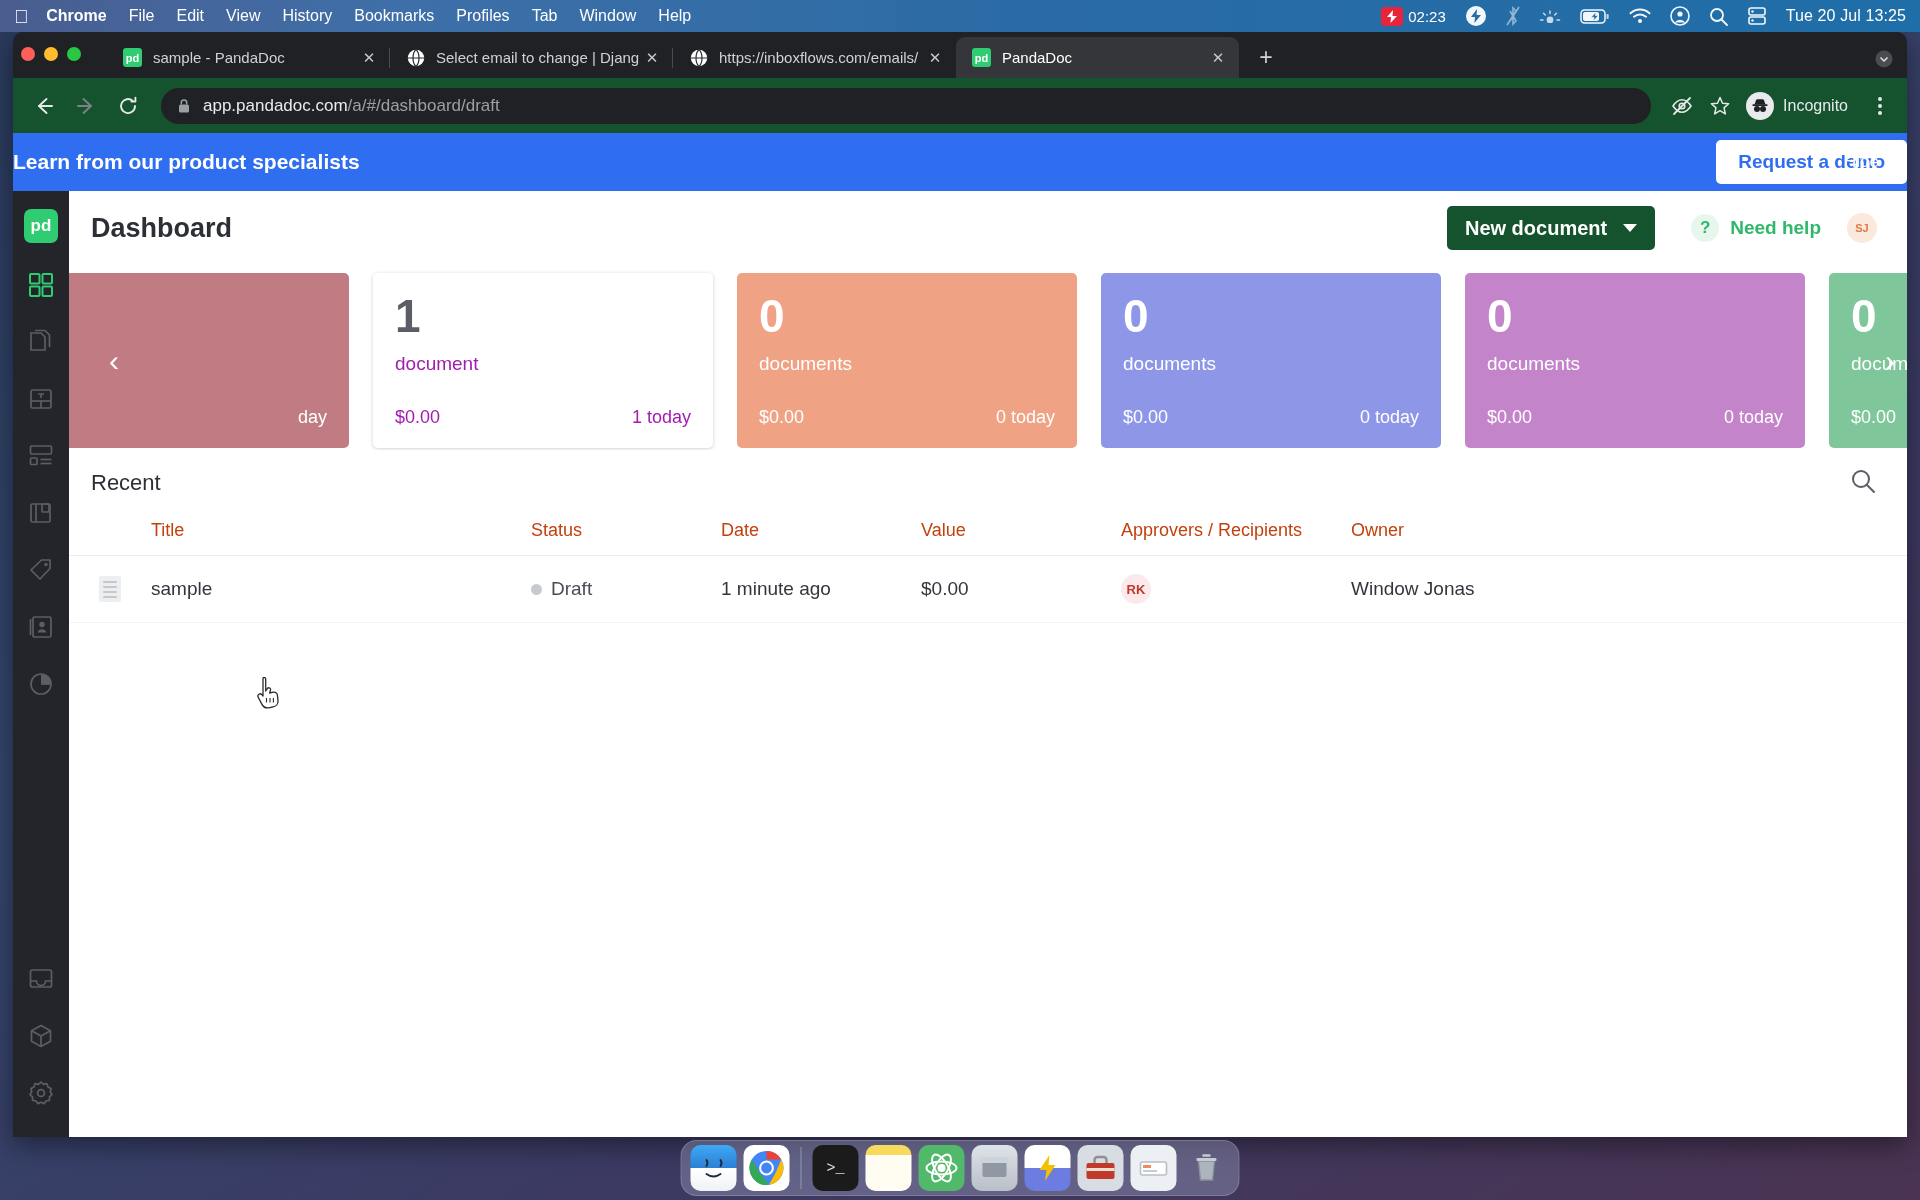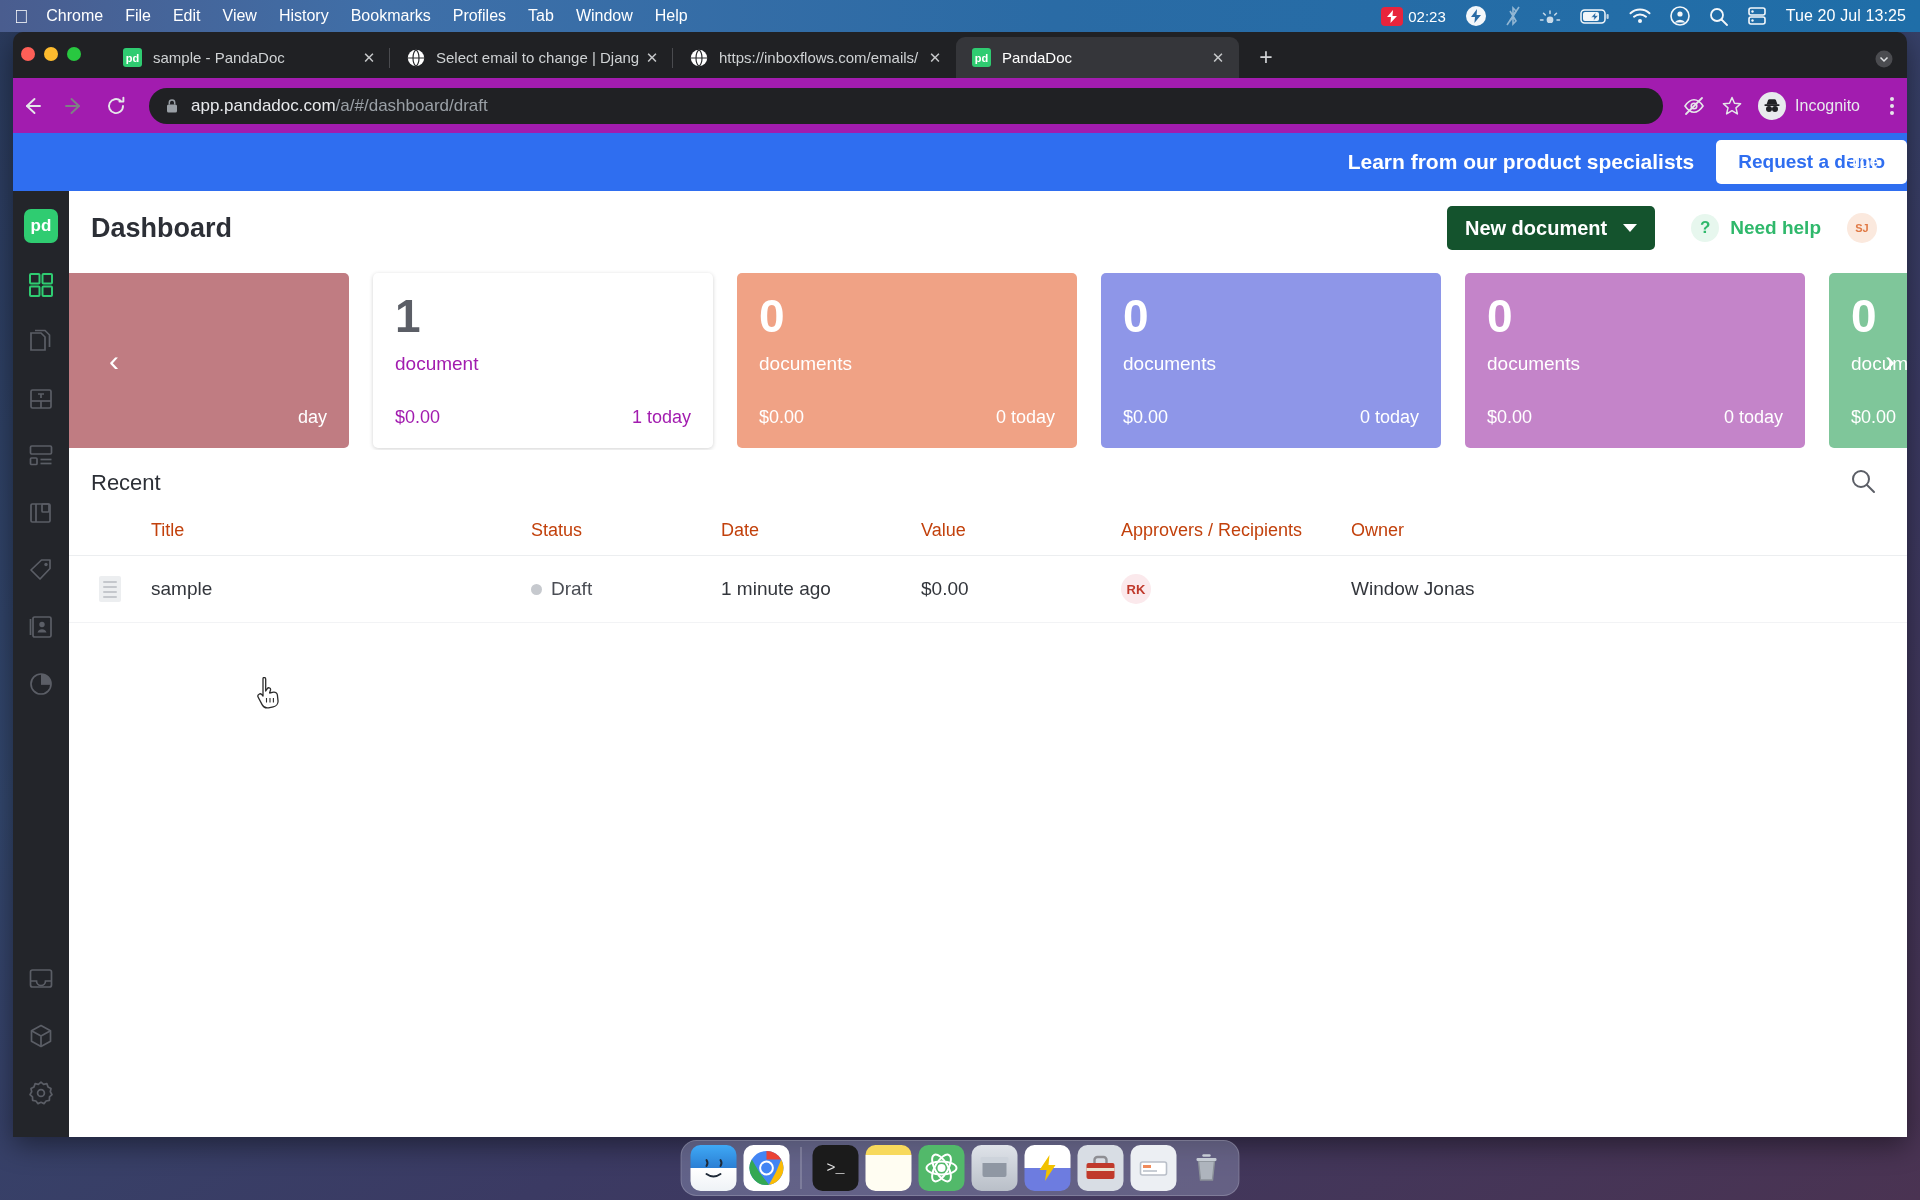--- a/index.html
+++ b/index.html
@@ -16,21 +16,21 @@
   }
   
   #menubar {
     position: absolute; top:0; left:0; width:1920px; height:32px;
     background: linear-gradient(90deg,#4a5d8f 0%, #3f6fa8 20%, #2a6ba5 55%, #1f6ea8 100%);
     display:flex; align-items:center; color:#fff; font-size:16px;
     padding: 0 14px; z-index: 60;
   }
   #menubar .apple { font-size:19px; margin-right:18px; line-height:1; }
   #menubar .mi { margin-right:22px; font-size:16px; }
-  #menubar .mi.bold { font-weight:normal; }
+  #menubar .mi.bold { font-weight:bold; }
   #menubar .spacer { flex:1; }
   #menubar .right { display:flex; align-items:center; gap:19px; }
   .rec-pill {
     display:flex; align-items:center; gap:5px; font-size:15px;
   }
   .rec-badge {
     width:22px; height:19px; background:#e8243c; border-radius:4px;
     display:flex; align-items:center; justify-content:center;
   }
   .rec-badge svg { width:11px; height:13px; }
@@ -60,21 +60,21 @@
   .tab .favicon { width:19px;height:19px;flex:0 0 19px;margin-right:11px;display:flex;align-items:center;justify-content:center;}
   .tab .favicon.pd { background:#2fcc71; border-radius:3px; color:#fff; font-size:11px; font-weight:bold; font-family:"Liberation Sans",sans-serif;}
   .tab .favicon.globe svg { width:18px;height:18px; }
   .tab .ttl { flex:1; white-space:nowrap; overflow:hidden; text-overflow:clip; }
   .tab .x { width:22px;height:22px;display:flex;align-items:center;justify-content:center;color:#c6c8ca;font-size:15px;flex:0 0 22px;}
   .tab .divider { position:absolute; right:0; top:11px; height:20px; width:1px; background:#4a4b4f;}
   .newtab { width:36px;height:36px;margin-left:9px;margin-bottom:3px;display:flex;align-items:center;justify-content:center;color:#d2d4d6;font-size:23px;}
   .tabstrip-right { position:absolute; right:14px; bottom:7px; color:#d2d4d6; font-size:13px;}
 
   
-  #toolbar { height:55px; background:#a21caf; display:flex; align-items:center; padding:0 0; gap:4px; }
+  #toolbar { height:55px; background:#14532d; display:flex; align-items:center; padding:0 12px; gap:4px; }
   .nav-btn { width:38px;height:38px;display:flex;align-items:center;justify-content:center;color:#e5e7e9;}
   .nav-btn.dim { color:#7e8184; }
   .omnibox {
     flex:1; height:36px; background:#202124; border-radius:18px; margin:0 10px;
     display:flex; align-items:center; padding:0 16px; color:#e8eaed; font-size:17px; gap:12px;
   }
   .omnibox .lock svg { width:14px;height:16px; display:block;}
   .url-host { color:#e8eaed; }
   .url-path { color:#9aa0a6; }
   .tb-icon { width:34px;height:34px;display:flex;align-items:center;justify-content:center;color:#e5e7e9;}
@@ -83,21 +83,21 @@
     border-radius:17px; color:#e8eaed; font-size:16px;
   }
   .incog-av { width:28px;height:28px;border-radius:50%;background:#e8eaed;display:flex;align-items:center;justify-content:center;}
   .kebab { width:30px;height:34px;display:flex;flex-direction:column;align-items:center;justify-content:center;gap:3px;}
   .kebab i { width:4px;height:4px;border-radius:50%;background:#e5e7e9;display:block;}
 
   
   #page { position:absolute; left:0; top:101px; width:1894px; height:1004px; background:#fff; overflow:hidden; }
   
   #promo {
-    height:58px; background:#2f6ef0; display:flex; align-items:center; justify-content:flex-end;
+    height:58px; background:#2f6ef0; display:flex; align-items:center; justify-content:space-between;
     position:relative; color:#fff;
   }
   #promo .ptext { font-size:21px; font-weight:bold; }
   #promo .pbtn {
     margin-left:22px; background:#fff; color:#2f6ef0; font-weight:bold; font-size:19px;
     border-radius:5px; padding:11px 22px; border:none; font-family:"Liberation Sans",sans-serif;
   }
   #promo .phide { position:absolute; right:28px; font-size:17px; color:#fff; }
 
   

